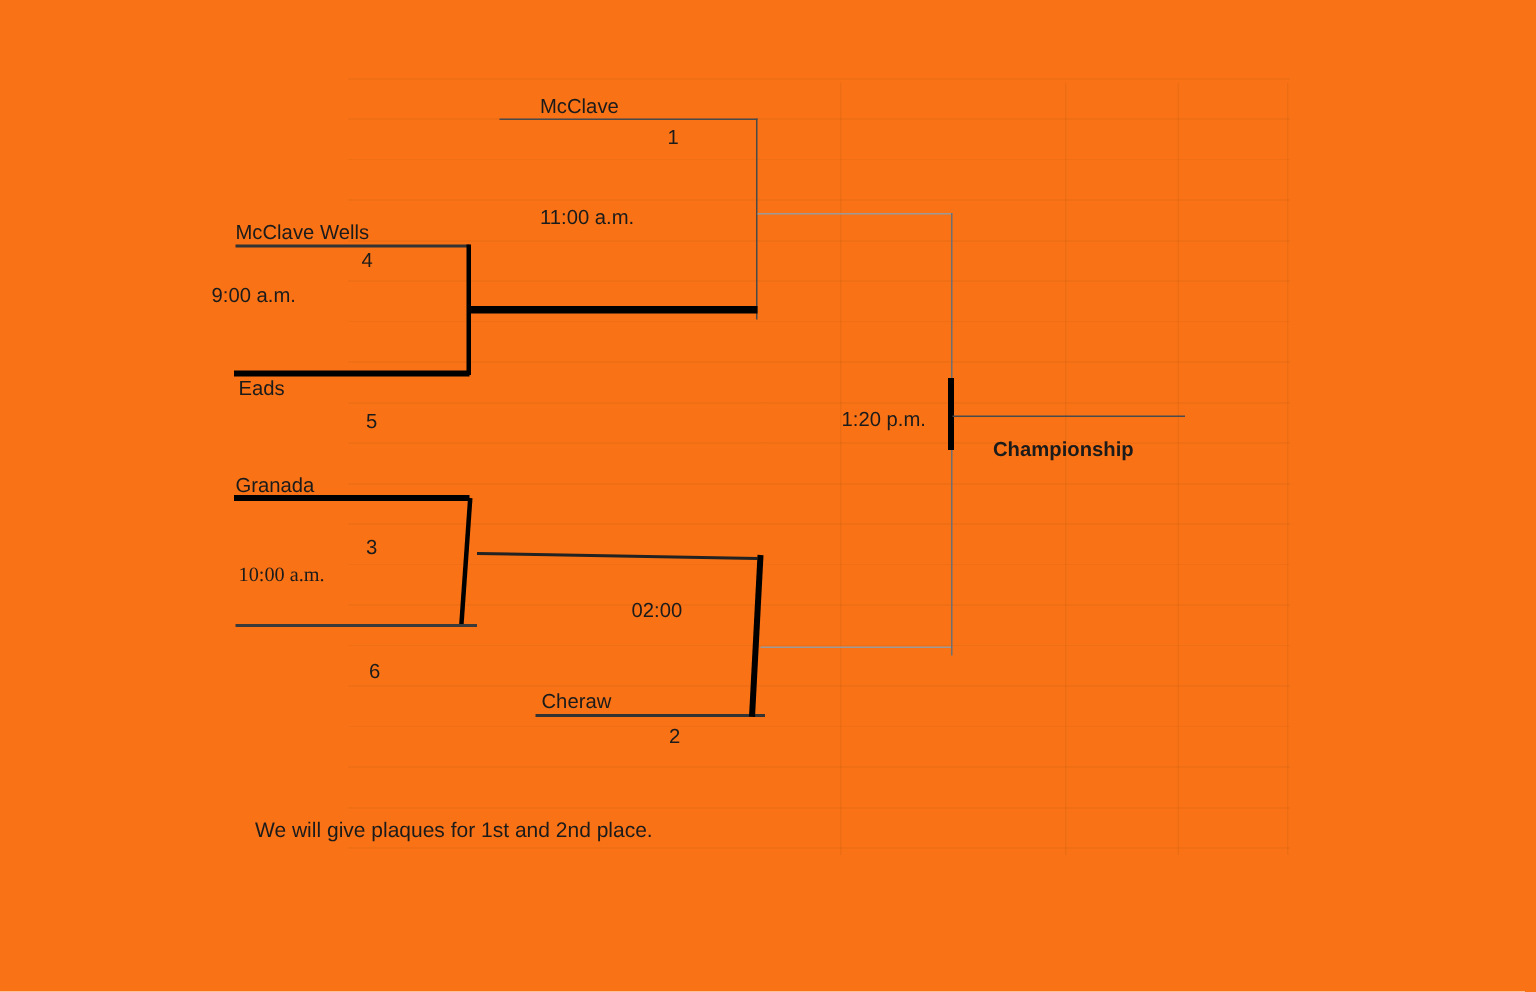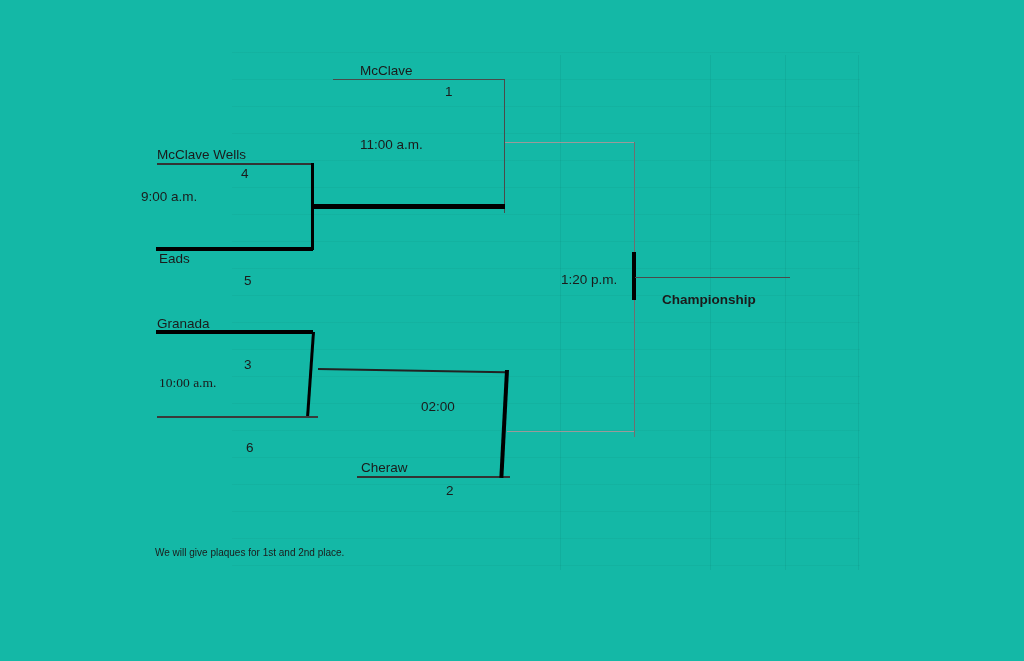--- a/index.html
+++ b/index.html
@@ -3,21 +3,21 @@
 <meta charset="utf-8">
 <style>
   * { margin: 0; padding: 0; box-sizing: border-box; }
   html, body { background: #ffffff; }
   body { font-family: "Liberation Sans", sans-serif; }
 
   .page {
     position: relative;
     width: 1024px;
     height: 661px;
-    background: #14b8a6;
+    background: #f97316;
     overflow: hidden;
     color: #1c1c1c;
   }
 
   
   .scan-texture {
     position: absolute;
     left: 232px; top: 52px;
     width: 628px; height: 520px;
     background: repeating-linear-gradient(
@@ -93,15 +93,15 @@
   <div class="line" style="left:505px; top:370px; width:4px; height:108px; transform:rotate(3deg); transform-origin:top center;"></div>
   <div class="line faint" style="left:507px; top:431px; width:128px; height:1px;"></div>
 
   <span class="label" style="left:561px; top:272px;">1:20 p.m.</span>
   <span class="label" style="left:662px; top:292px;font-weight:bold;">Championship</span>
 
   <div class="line" style="left:634px; top:142px; width:1px; height:295px; background:#6f6f6f;"></div>
   <div class="line" style="left:632px; top:252px; width:4px; height:48px;"></div>
   <div class="line thin" style="left:635px; top:277px; width:155px; height:1px;"></div>
 
-  <span class="label" style="left:155px; top:545px; font-size:10px;">We will give plaques for 1st and 2nd place.</span>
+  <span class="label" style="left:170px; top:545px; font-size:14px;">We will give plaques for 1st and 2nd place.</span>
 
 </div>
 
 </body></html>

